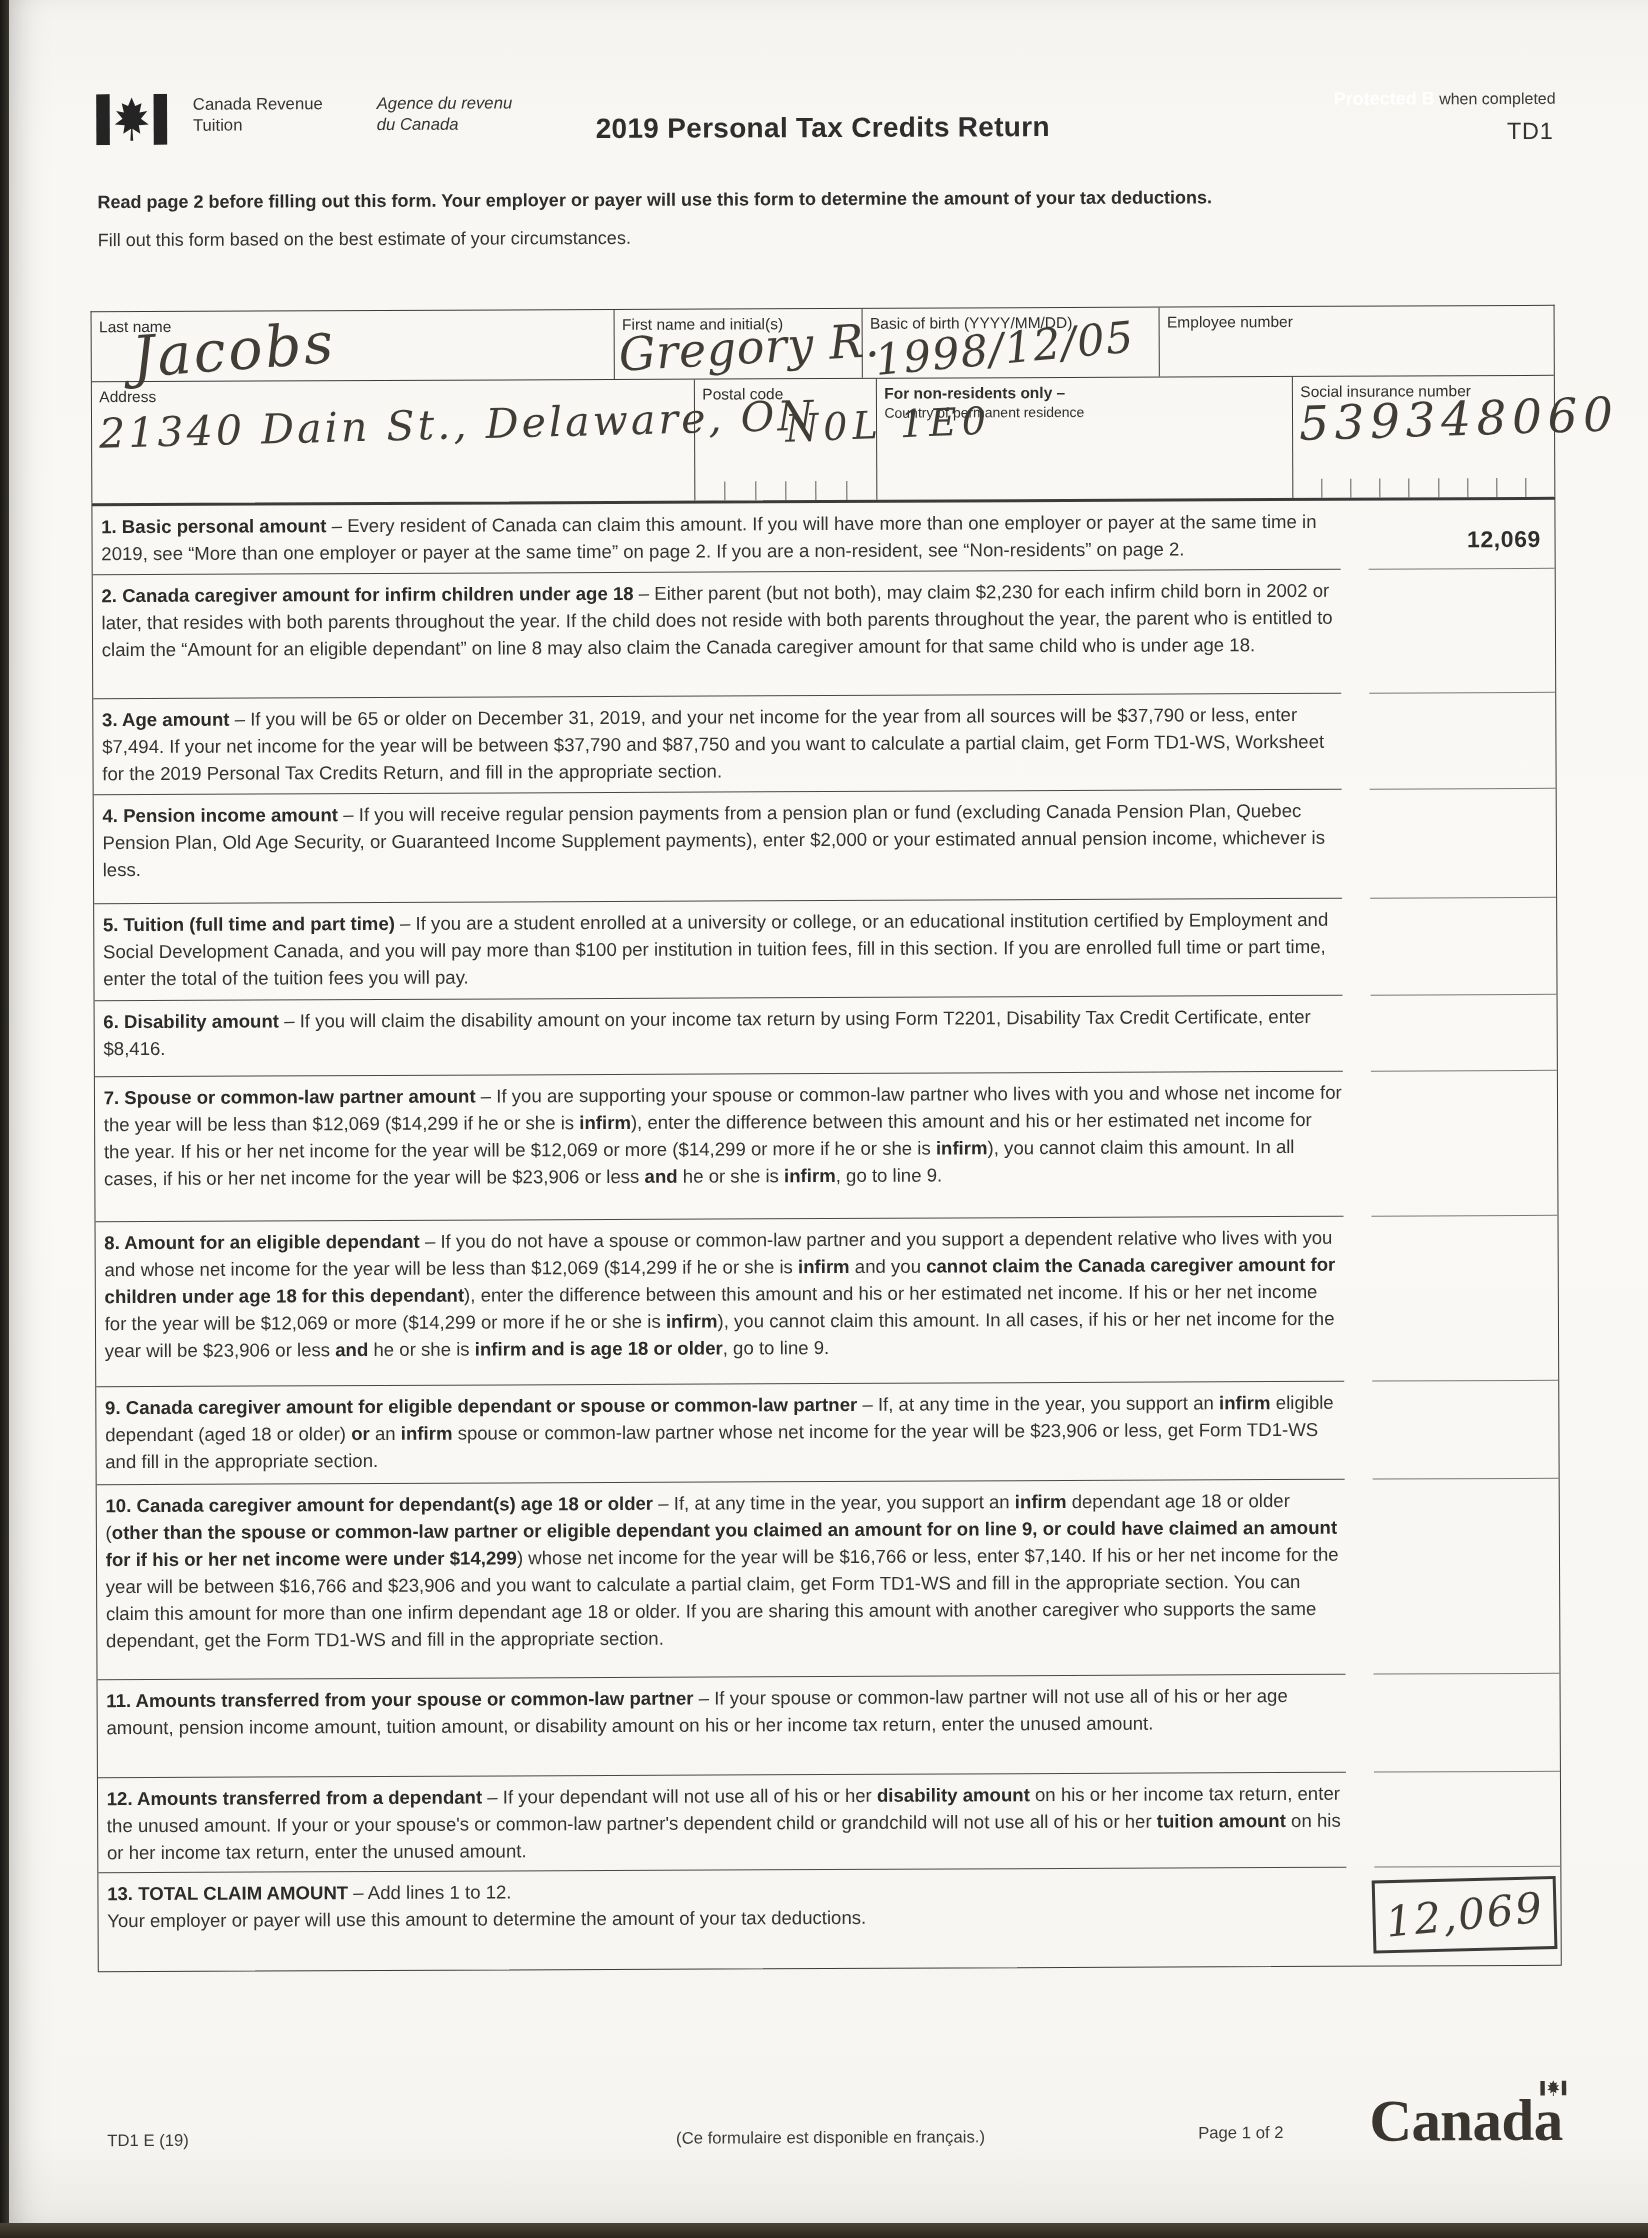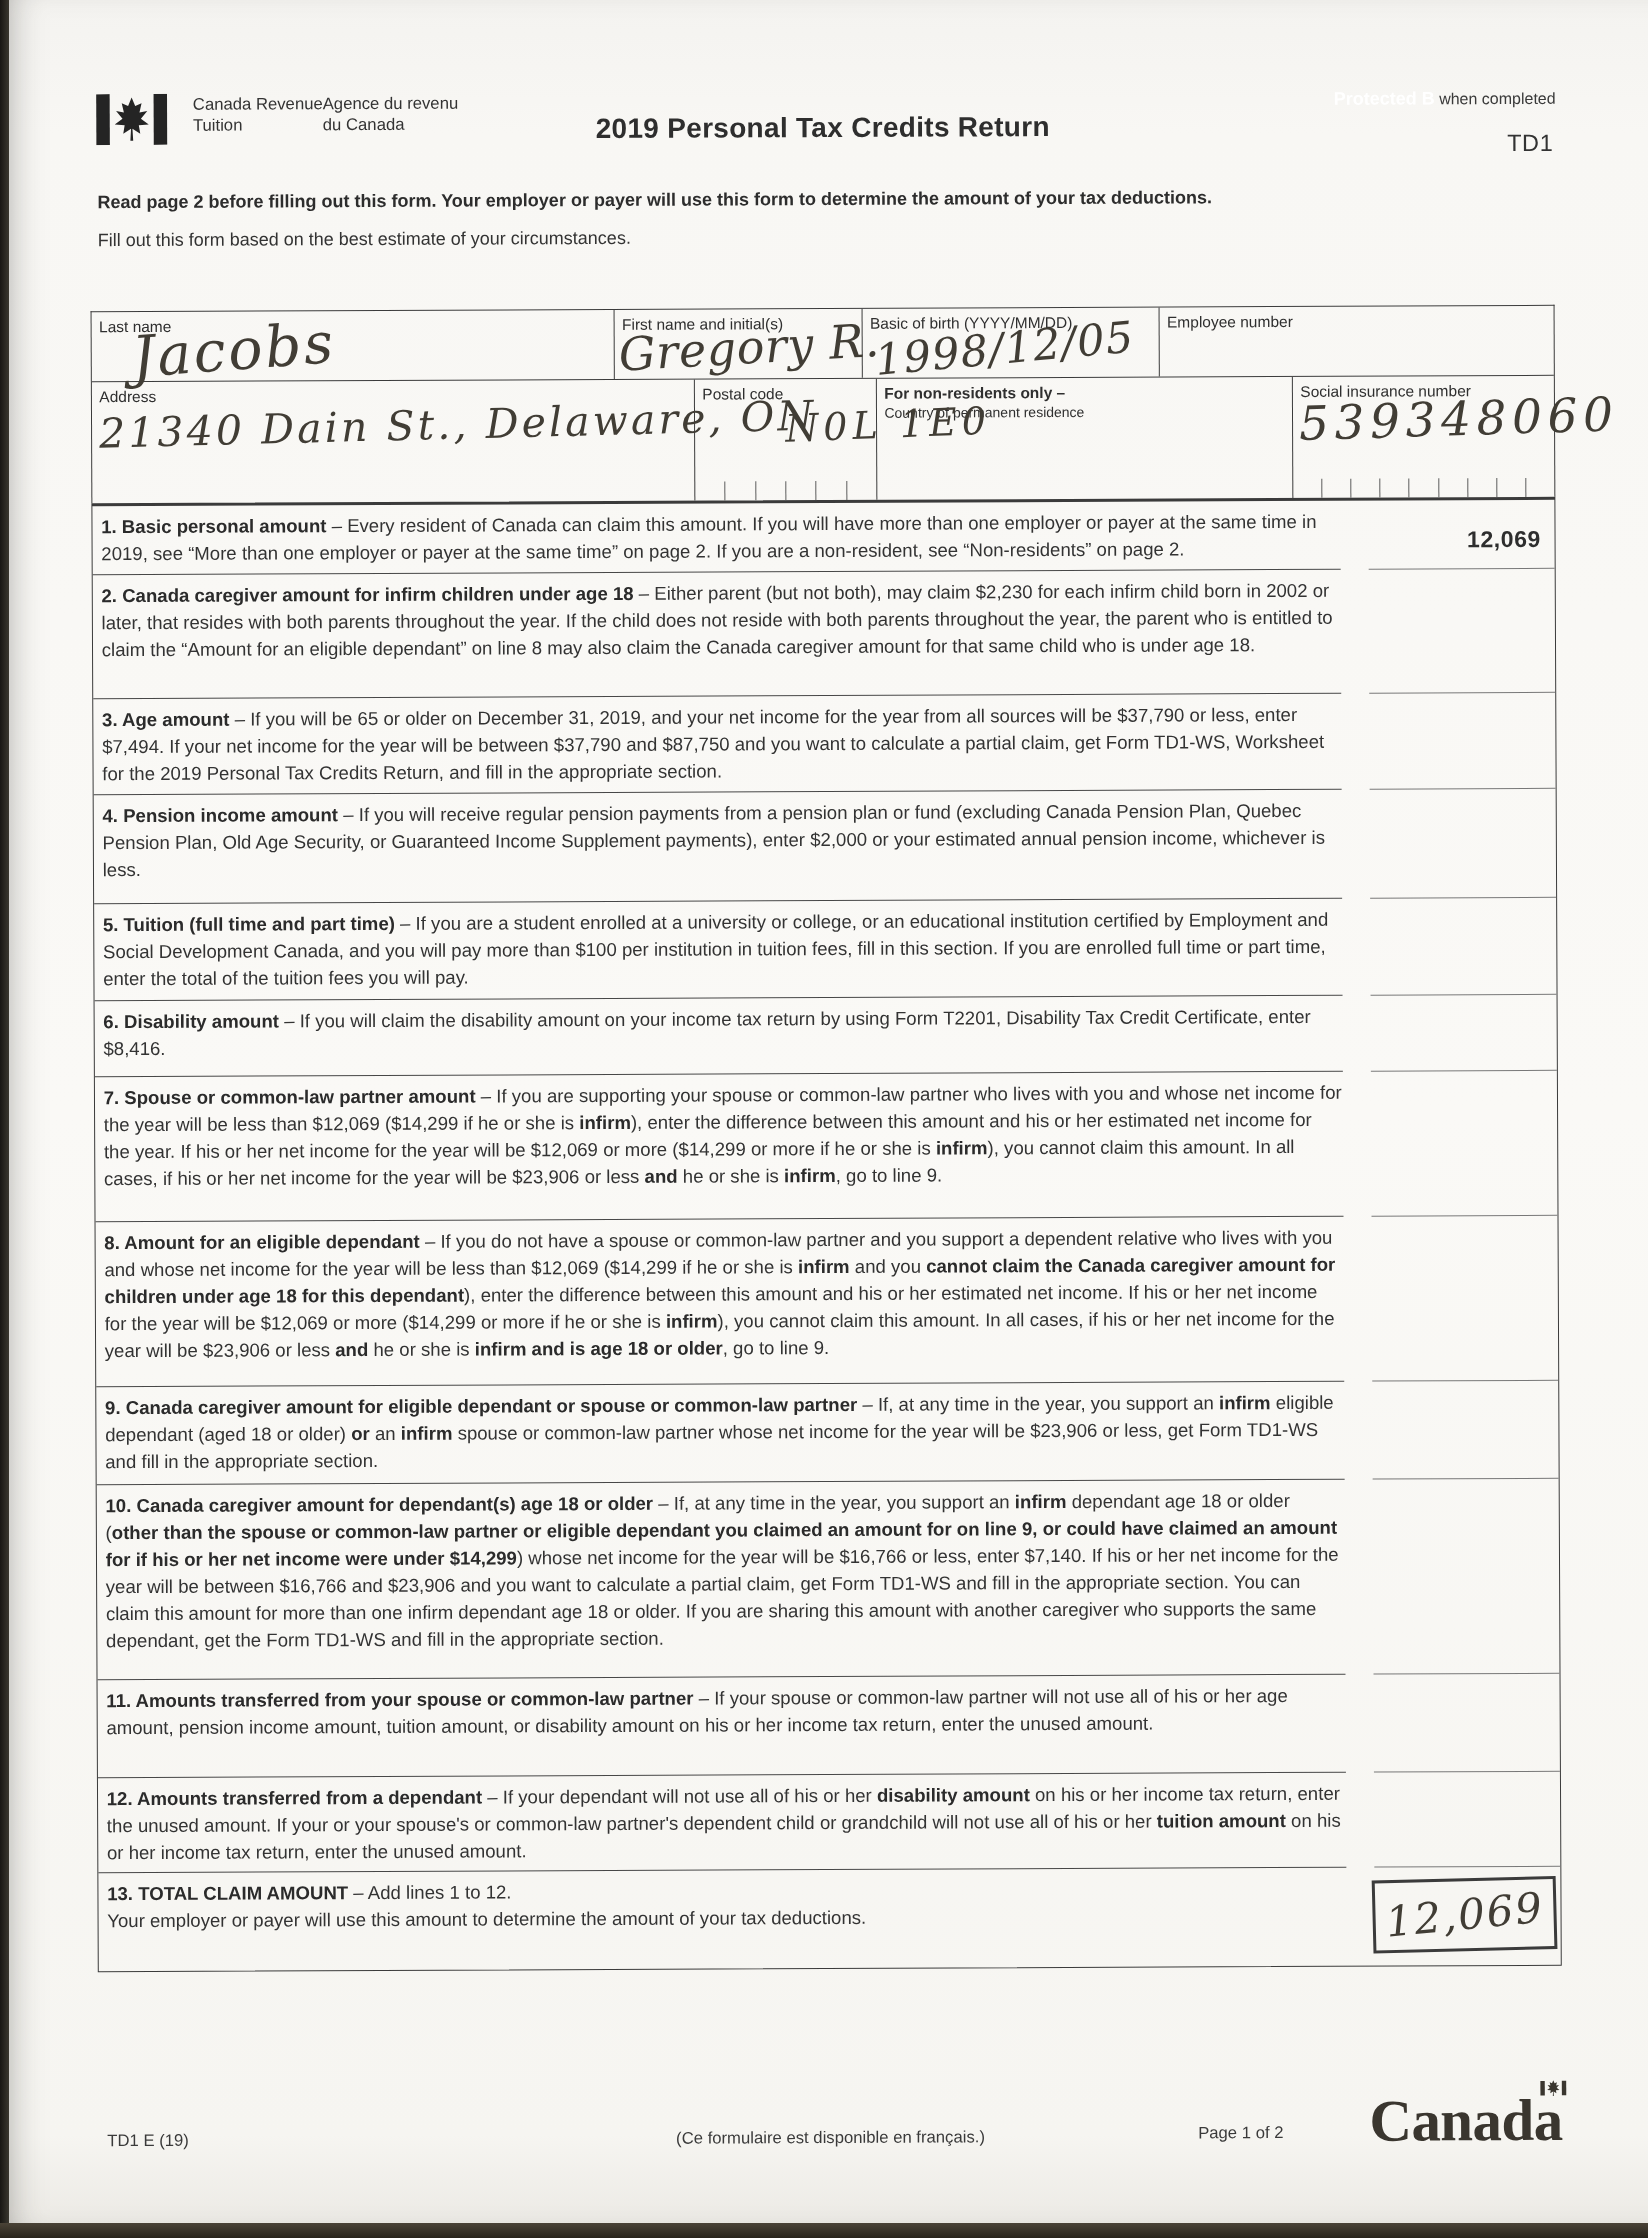--- a/index.html
+++ b/index.html
@@ -19,26 +19,26 @@
   .edge-bottom{position:absolute;left:0;bottom:0;width:100%;height:16px;background:linear-gradient(180deg,#4a4337,#262119);}
 
   .content{position:absolute;left:94px;top:0;width:1466px;height:2203px;color:#303030;transform:rotate(-0.25deg);transform-origin:50% 50%;}
 
   
   .header{position:absolute;top:85px;left:0;width:100%;height:99px;}
   .logo{position:absolute;left:6.2px;top:6.2px;display:flex;align-items:flex-start;}
   .flag-svg{width:72px;height:51px;display:block;}
   .logo-text{display:flex;margin-left:25px;margin-top:1.2px;}
   .logo-col{font-size:16.7px;line-height:20.4px;color:#333;}
-  .logo-col + .logo-col{}
+  .logo-col + .logo-col{margin-left:54px;font-style:italic;}
   .form-title{position:absolute;left:50%;top:27px;transform:translateX(-50%);
     font-size:28px;font-weight:bold;color:#2e2e2e;letter-spacing:0.3px;white-space:nowrap;}
   .protected{position:absolute;right:0;top:6.2px;text-align:right;font-size:16px;color:#3a3a3a;}
   .protected .pb{font-weight:bold;font-size:18px;color:#ffffff;}
-  .form-code{position:absolute;right:2.5px;top:48px;font-size:23.5px;color:#333;letter-spacing:0.6px;}
+  .form-code{position:absolute;right:2.5px;top:36px;font-size:23.5px;color:#333;letter-spacing:0.6px;}
 
   
   .intro{position:absolute;top:189px;left:7.4px;right:0;}
   .intro-line1{font-weight:bold;font-size:18px;color:#2d2d2d;}
   .intro-line2{font-size:18px;margin-top:16.7px;color:#333;}
 
   
   .id-table{position:absolute;top:308px;left:0;width:1464px;border:1.9px solid #3b3b3b;border-bottom:none;box-sizing:border-box;background:transparent;}
   .id-row{display:flex;position:relative;}
   .id-row.r1{height:69px;border-bottom:1.9px solid #3b3b3b;}

